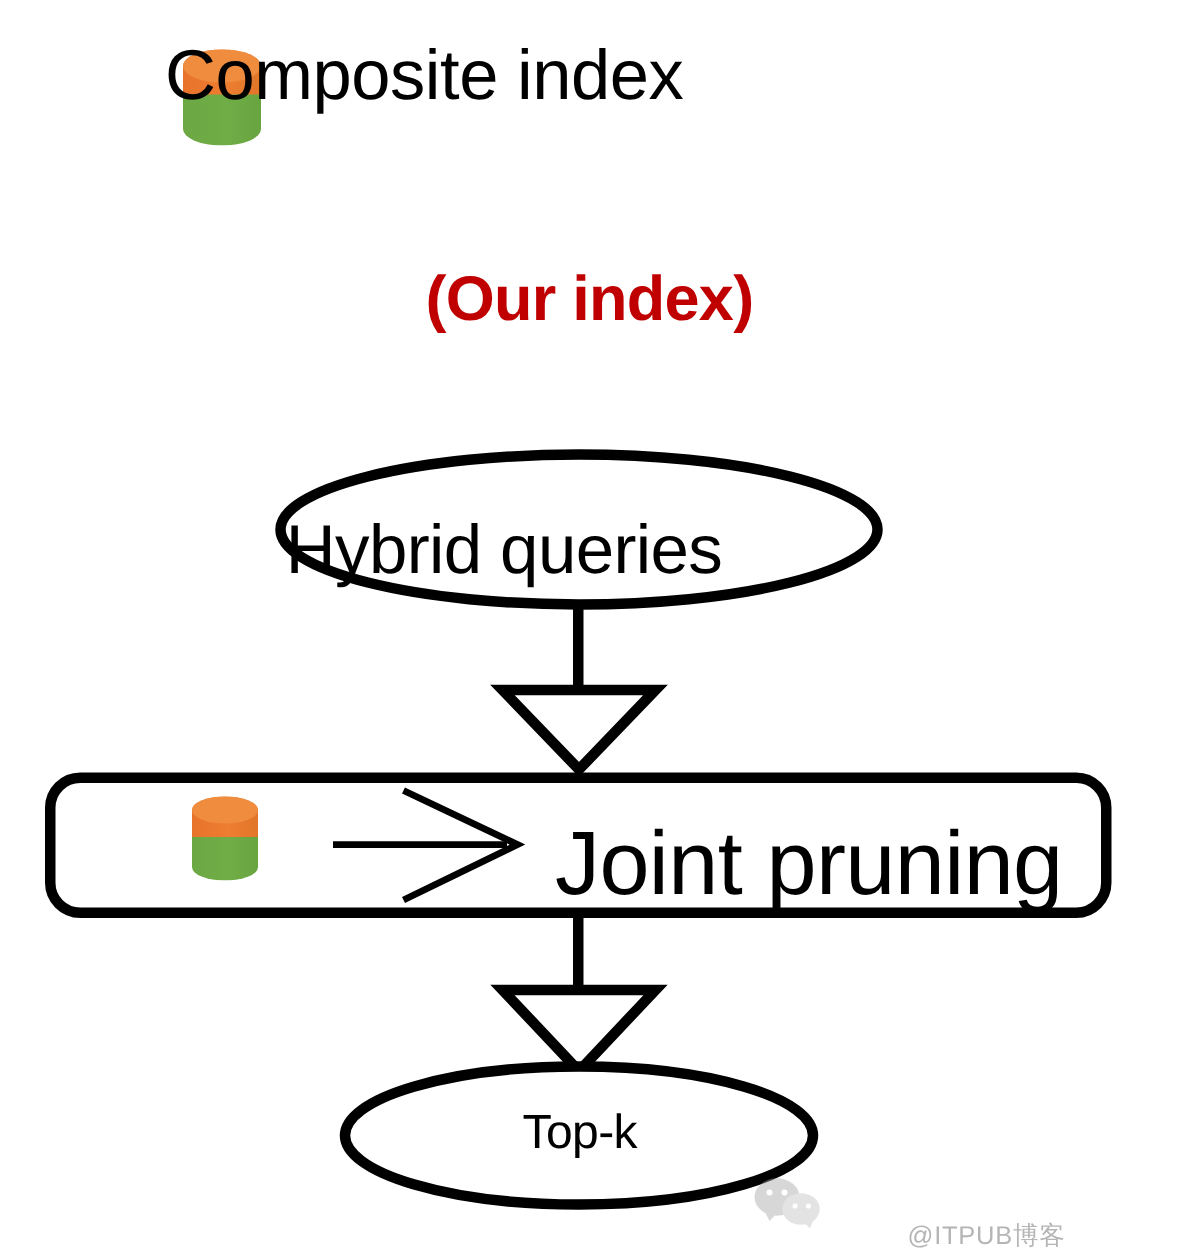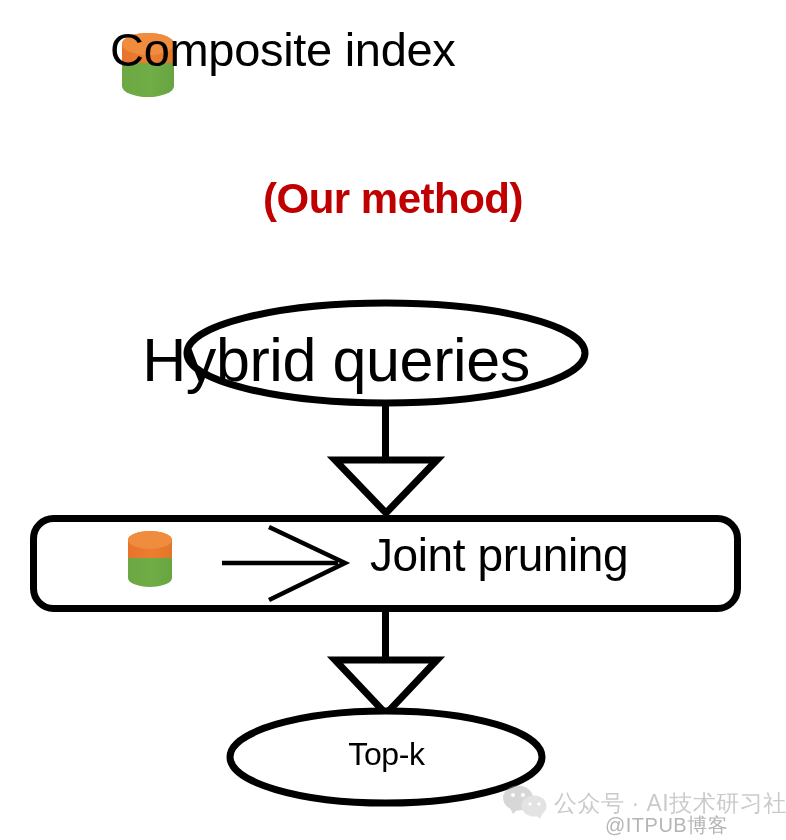--- a/index.html
+++ b/index.html
@@ -59,30 +59,30 @@
 
   
   .node-text {
     position: absolute;
     color: #000000;
     line-height: 1;
     white-space: nowrap;
   }
   #hybrid-text {
     left: 0;
-    top: 330px;
+    top: 343px;
     width: 672px;
     text-align: center;
-    font-size: 61px;
+    font-size: 46px;
     letter-spacing: -0.4px;
   }
   #joint-text {
     left: 370px;
-    top: 532px;
-    font-size: 46px;
+    top: 546px;
+    font-size: 60px;
     letter-spacing: -0.4px;
   }
   #topk-text {
     left: 230px;
     top: 738px;
     width: 313px;
     text-align: center;
     font-size: 32px;
     letter-spacing: -0.4px;
   }
@@ -100,21 +100,21 @@
     margin-left: 7px;
     font-size: 23px;
     color: #9a9a9a;
     white-space: nowrap;
     letter-spacing: 0.5px;
   }
   .wm-sub {
     position: absolute;
     left: 605px;
     top: 812px;
-    font-size: 20px;
+    font-size: 17px;
     color: #b5b5b5;
     white-space: nowrap;
     letter-spacing: 0.5px;
   }
 </style>
 </head>
 <body>
 
 <svg id="canvas" viewBox="0 0 786 840">
   <defs>
@@ -183,25 +183,24 @@
     <circle cx="530" cy="804" r="1.7" fill="#ffffff"></circle>
     <circle cx="539" cy="804" r="1.7" fill="#ffffff"></circle>
   </g>
 </svg>
 
 <div class="legend-row">
   <span class="cyl"></span>
   <span class="legend-label">Composite index</span>
 </div>
 
-<div class="subtitle">(Our method)</div>
+<div class="subtitle">(Our index)</div>
 
 <div class="node-text" id="hybrid-text">Hybrid queries</div>
 
 <div class="node-text" id="joint-text">Joint pruning</div>
 
 <div class="node-text" id="topk-text">Top-k</div>
 
 <div class="watermark">
   <span style="display:inline-block;width:42px;height:26px;"></span>
-  <span class="wm-text">公众号 · AI技术研习社</span>
 </div>
 <div class="wm-sub">@ITPUB博客</div>
 
 </body></html>

